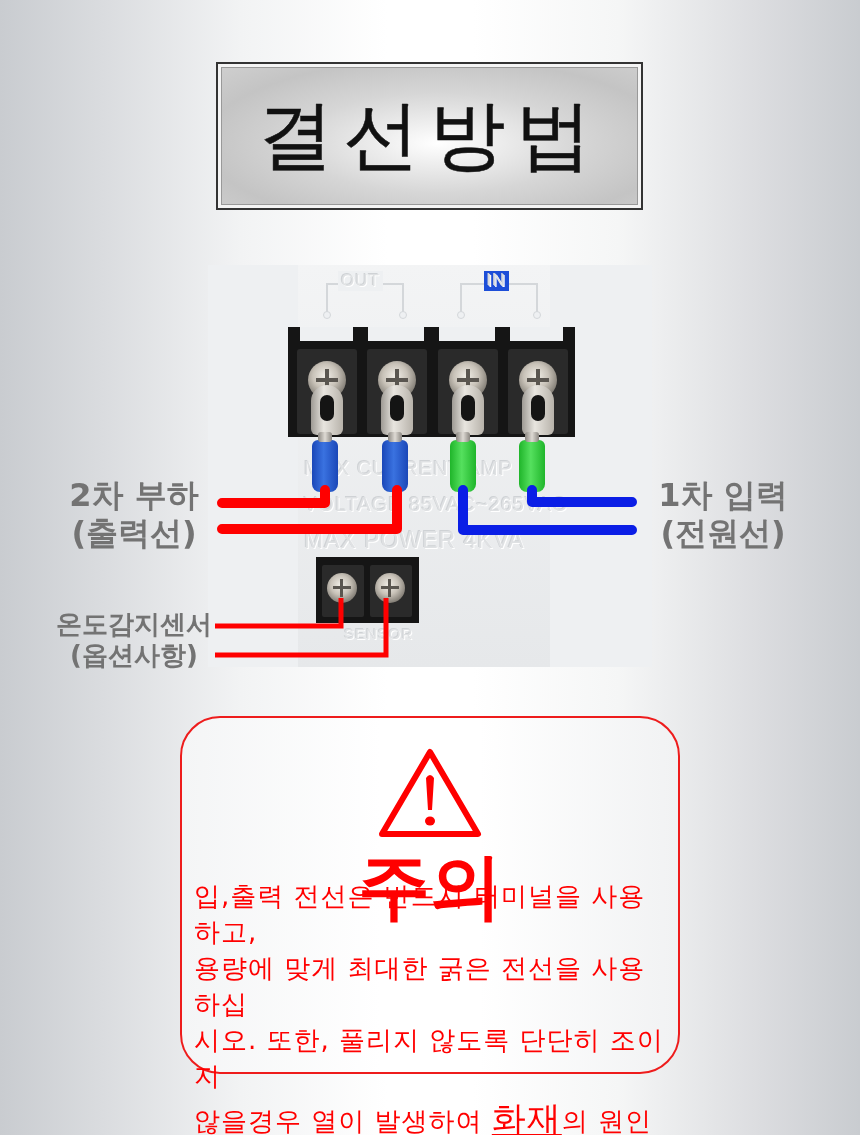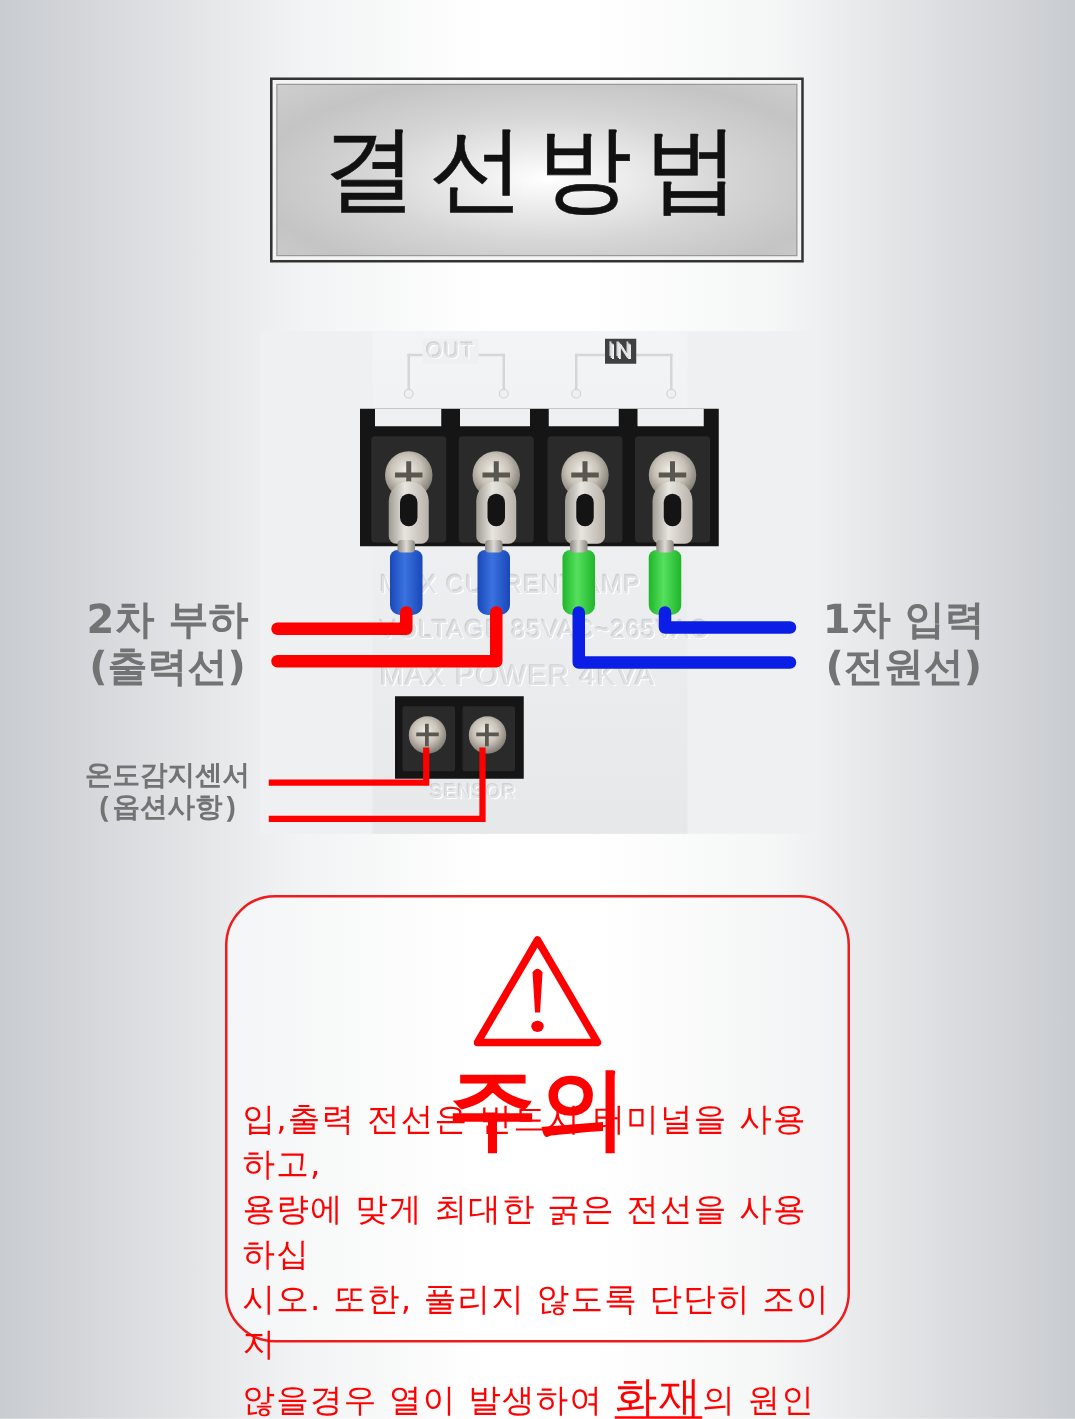--- a/index.html
+++ b/index.html
@@ -68,21 +68,21 @@
   }
   .tb-small .cell { position: absolute; top: 8px; width: 42px; height: 52px; background: #2a2a2a; border-radius: 2px; }
   .tb-small .screw { left: 5px; top: 8px; width: 30px; height: 30px; }
   .tb-small .screw::before { left: 6px; top: 13px; width: 18px; height: 3px; }
   .tb-small .screw::after { left: 13px; top: 6px; width: 3px; height: 18px; }
   svg.wires { position: absolute; left: 0; top: 0; width: 860px; height: 1135px; pointer-events: none; }
   .label {
     position: absolute; font-weight: bold; color: #737373; text-align: center; line-height: 1.2; white-space: nowrap;
   }
   .label.big { font-size: 32px; }
-  .label.small { font-size: 22px; font-family: Liberation Mono, monospace; }
+  .label.small { font-size: 26px; }
   .caution {
     position: absolute; left: 180px; top: 716px; width: 500px; height: 358px;
     border: 2px solid #ee1c1c; border-radius: 40px; box-sizing: border-box;
     background: linear-gradient(to right, #f4f5f6, #ffffff 40%, #ffffff 60%, #f1f2f3);
   }
   .caution-head { position: absolute; left: 0; top: 28px; width: 100%; display: flex; justify-content: center; align-items: center; gap: 10px; flex-direction: column; }
   .caution-title { color: #ff0000; font-size: 72px; font-weight: bold; line-height: 1; }
   .caution-body {
     position: absolute; left: 12px; top: 160px; width: 476px;
     color: #ff0000; font-size: 26px; line-height: 36px; letter-spacing: 1px;
@@ -102,21 +102,21 @@
   <div class="bracket" style="left:118px; top:18px; width:74px;">
     <span class="dot" style="left:-5px;"></span>
       <span class="dot" style="right:-5px;"></span>
   </div>
   <div class="emboss" style="left:130px; top:6px; background:#eef0f2; padding:0 3px;">OUT</div>
 
   <div class="bracket" style="left:252px; top:18px; width:74px;">
     <span class="dot" style="left:-5px;"></span>
       <span class="dot" style="right:-5px;"></span>
   </div>
-  <div class="emboss" style="left:276px; top:6px; background:#404040; padding:0 3px;">IN</div>
+  <div class="emboss" style="left:276px; top:6px; background:#1d4ed8; padding:0 3px;">IN</div>
 
   <div class="emboss" style="left:96px; top:192px; font-size:20px;">MAX CURRENT AMP</div>
   <div class="emboss" style="left:96px; top:228px; font-size:20px;">VOLTAGE 85VAC~265VAC</div>
   <div class="emboss" style="left:96px; top:262px; font-size:23px;">MAX POWER 4KVA</div>
   <div class="emboss" style="left:136px; top:360px; font-size:15px;">SENSOR</div>
 </div>
 
 <div class="tb-main">
   <div class="tb-notch" style="left:12px; width:53px;"></div>
   <div class="tb-notch" style="left:80px; width:56px;"></div>

